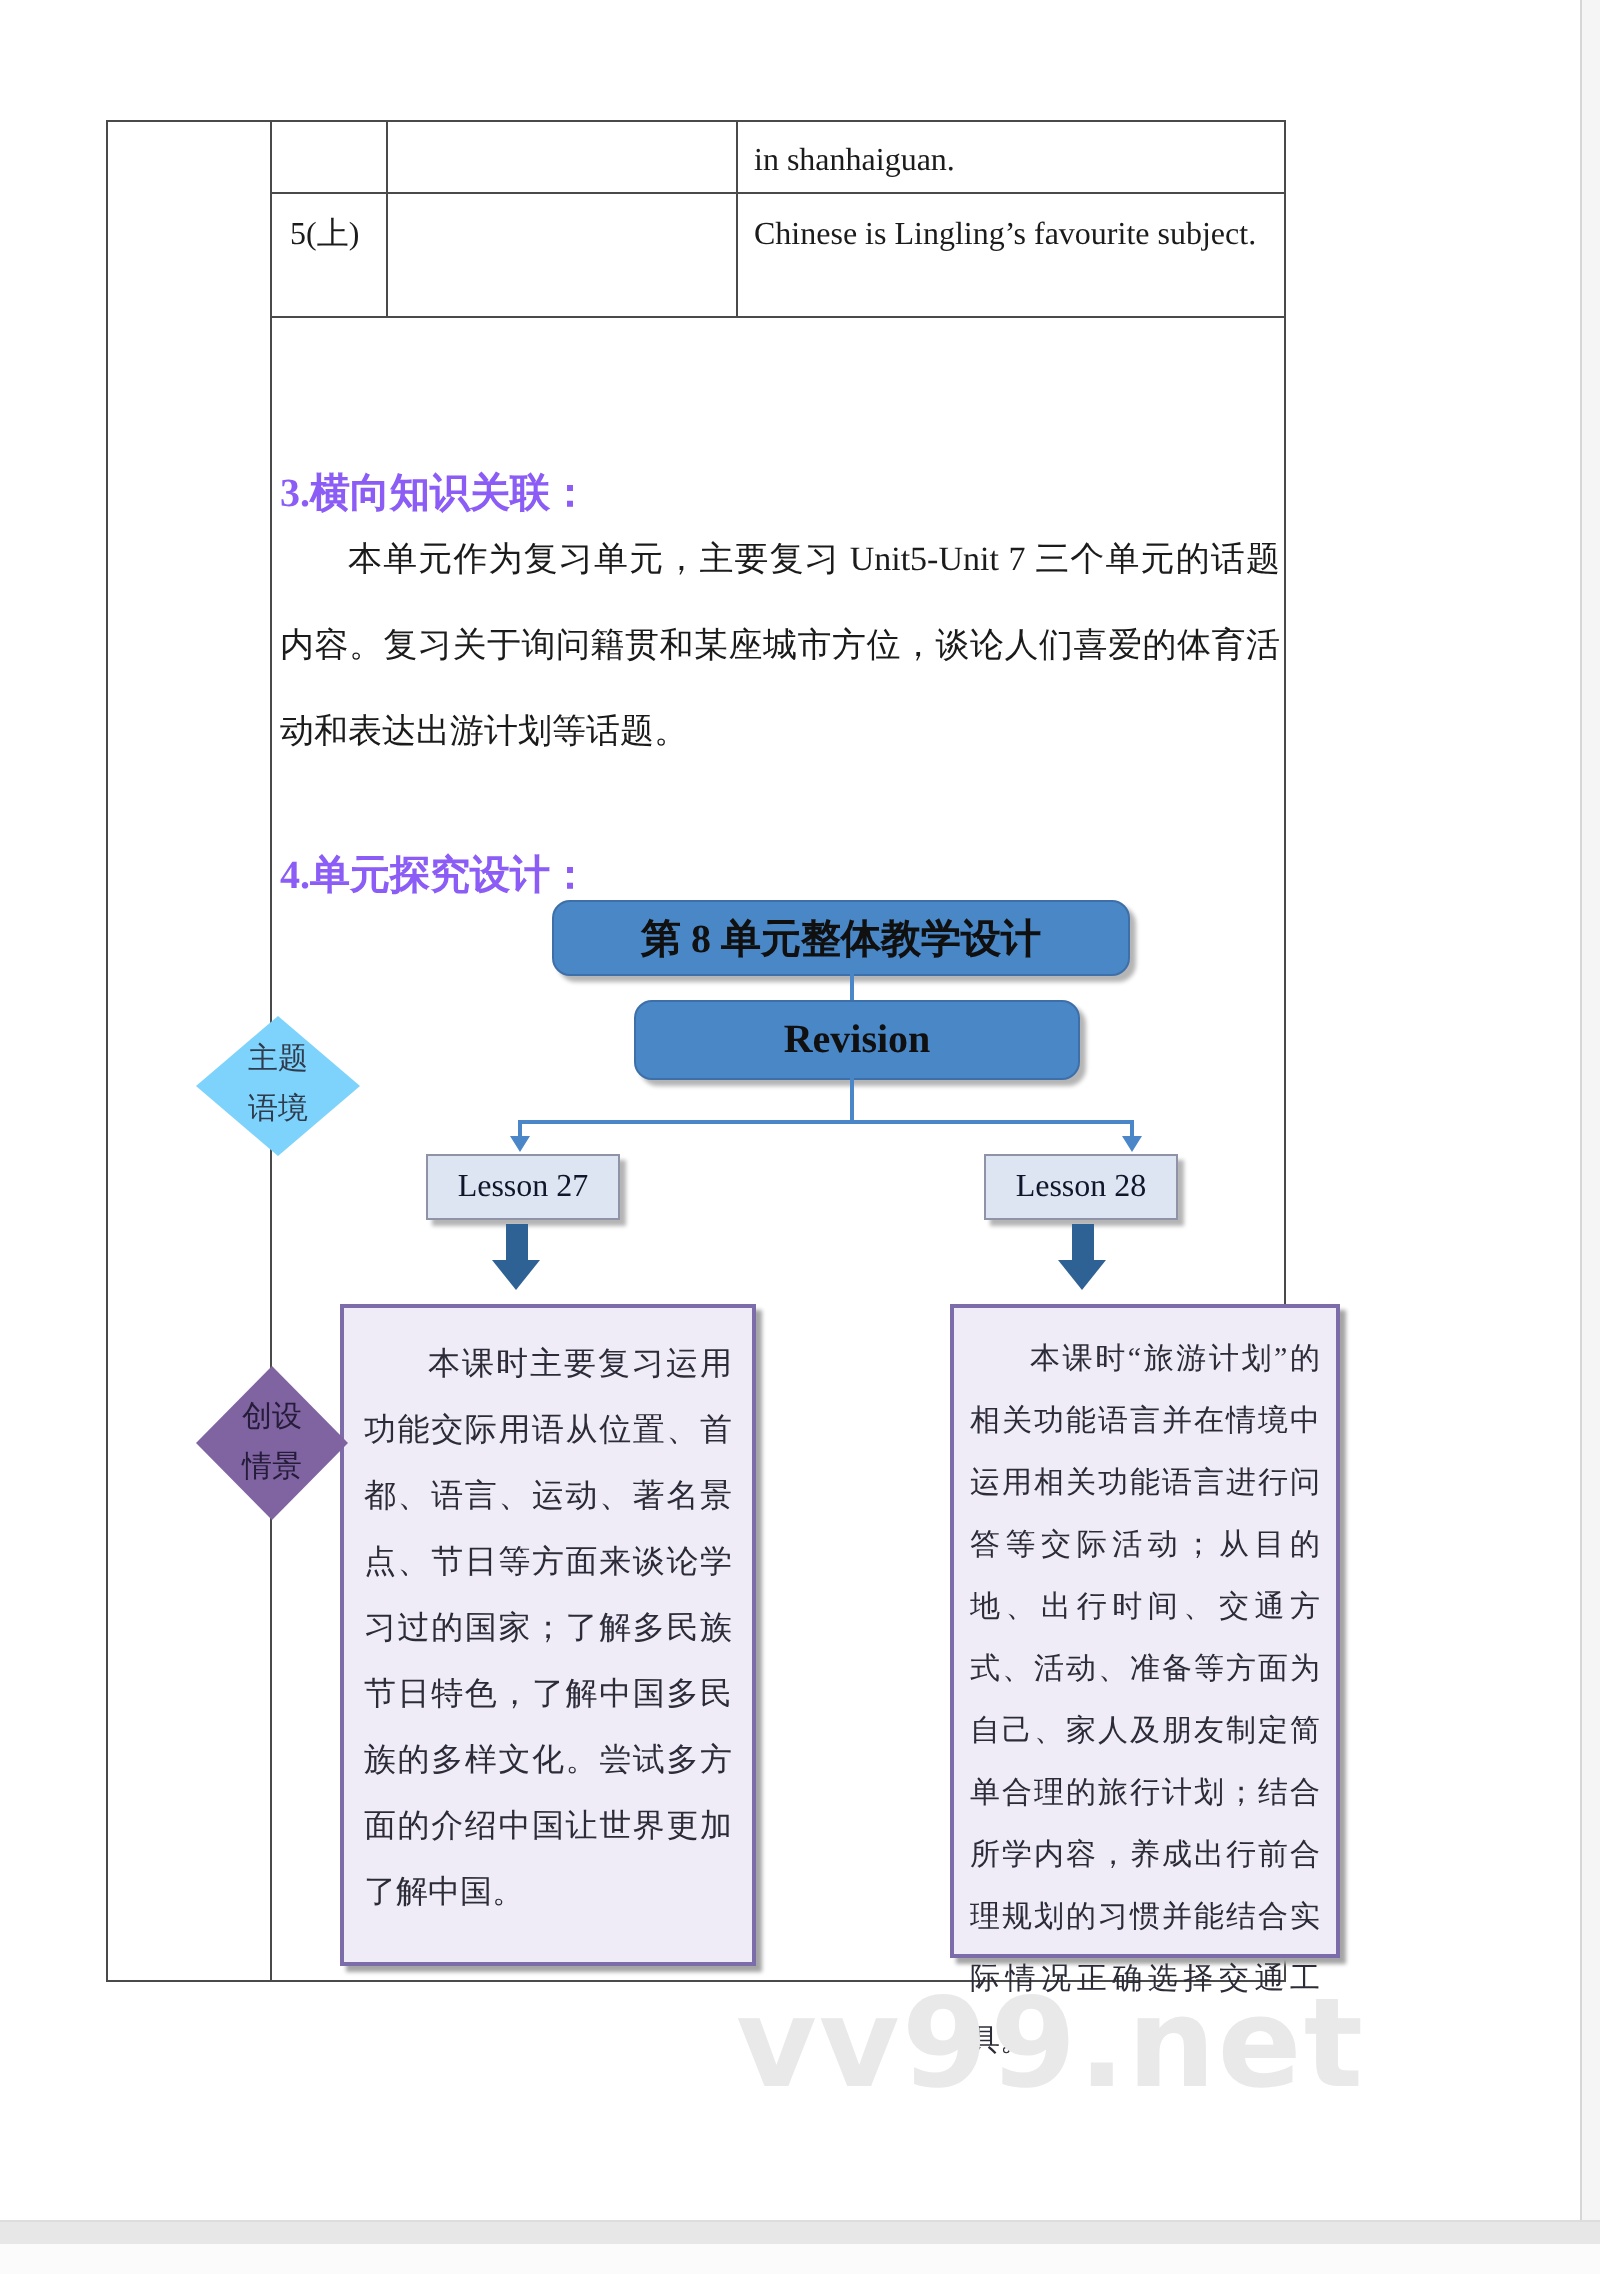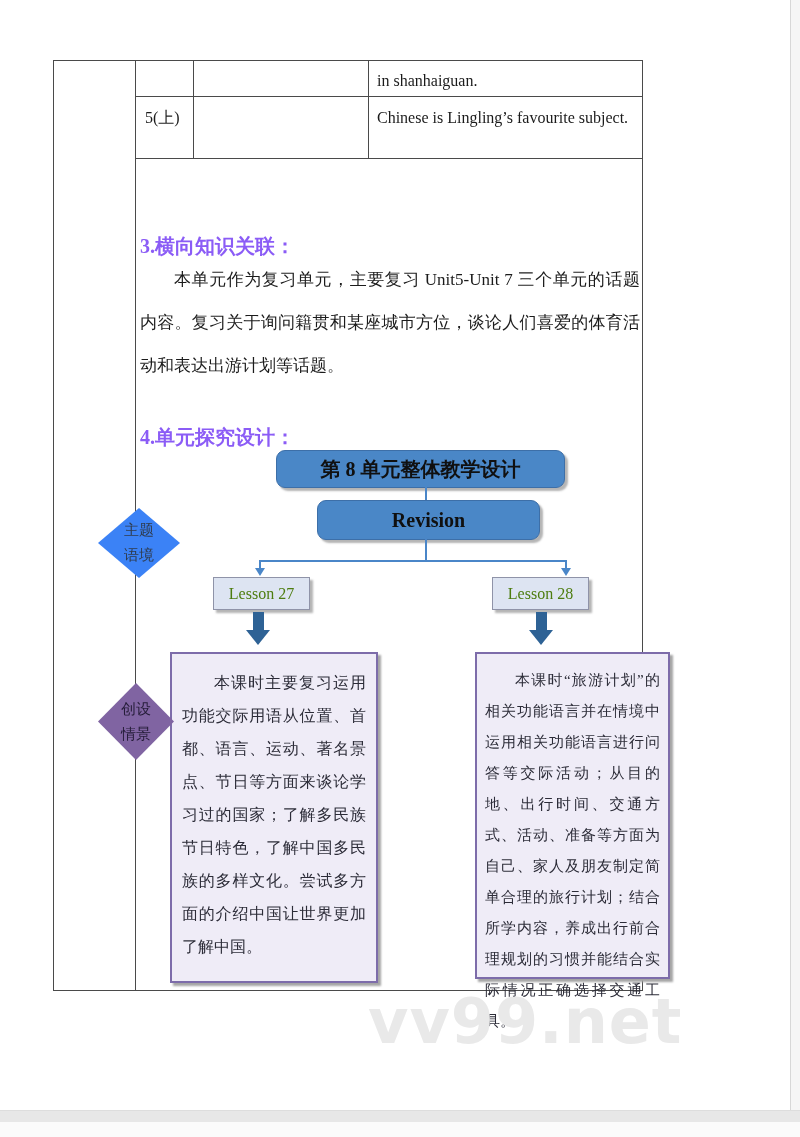--- a/index.html
+++ b/index.html
@@ -21,34 +21,34 @@
   .h3{position:absolute;font-size:20px;font-weight:bold;color:#8b5cf6;}
   .para{position:absolute;font-size:17px;color:#1b1b1b;line-height:43px;text-indent:2em;text-align:justify;}
 
   
   .blue-box{position:absolute;background:#4a87c7;border:1px solid #3d6fa8;border-radius:9px;
             box-shadow:3px 3px 2px #b5b5b5;display:flex;align-items:center;justify-content:center;
             font-weight:bold;font-size:20px;color:#101010;}
   .conn{position:absolute;background:#4a86c8;}
   .arrowhead{position:absolute;width:0;height:0;border-left:5px solid transparent;border-right:5px solid transparent;border-top:8px solid #4a86c8;}
   .lesson-box{position:absolute;background:#dde4f2;border:1px solid #8f93a8;box-shadow:3px 3px 2px #b5b5b5;
-              display:flex;align-items:center;justify-content:center;font-size:16px;color:#4d7c0f;}
+              display:flex;align-items:center;justify-content:center;font-size:16px;color:#0f172a;}
   .fat-arrow-shaft{position:absolute;background:#2e6295;}
   .fat-arrow-head{position:absolute;width:0;height:0;border-left:12px solid transparent;border-right:12px solid transparent;border-top:15px solid #2e6295;}
 
   .note-box{position:absolute;background:#efecf7;border:2px solid #7d6caa;box-shadow:3px 3px 2px #a5a5a5;
             color:#2c2c38;text-align:justify;box-sizing:border-box;}
   .note-box p{margin:0;text-indent:2em;}
   .note-left{font-size:16px;line-height:33px;padding:12px 10px;}
   .note-right{font-size:15px;line-height:31px;padding:11px 8px;}
 
   .diamond{position:absolute;clip-path:polygon(50% 0,100% 50%,50% 100%,0 50%);
            display:flex;flex-direction:column;align-items:center;justify-content:center;
            font-size:15px;line-height:25px;filter:drop-shadow(2px 2px 1px #b3b3b3);}
-  .d1{background:#3b82f6;color:#2f3b4c;}
+  .d1{background:#7dd3fc;color:#2f3b4c;}
   .d2{background:#f79646;color:#3d2a0e;}
   .d3{background:#8064a2;color:#241c38;}
 
   .watermark{position:absolute;font-family:"DejaVu Sans",sans-serif;font-weight:bold;
              font-size:62px;color:#e9e9e9;letter-spacing:1px;}
 </style>
 </head>
 <body>
 
 <div id="stage">

